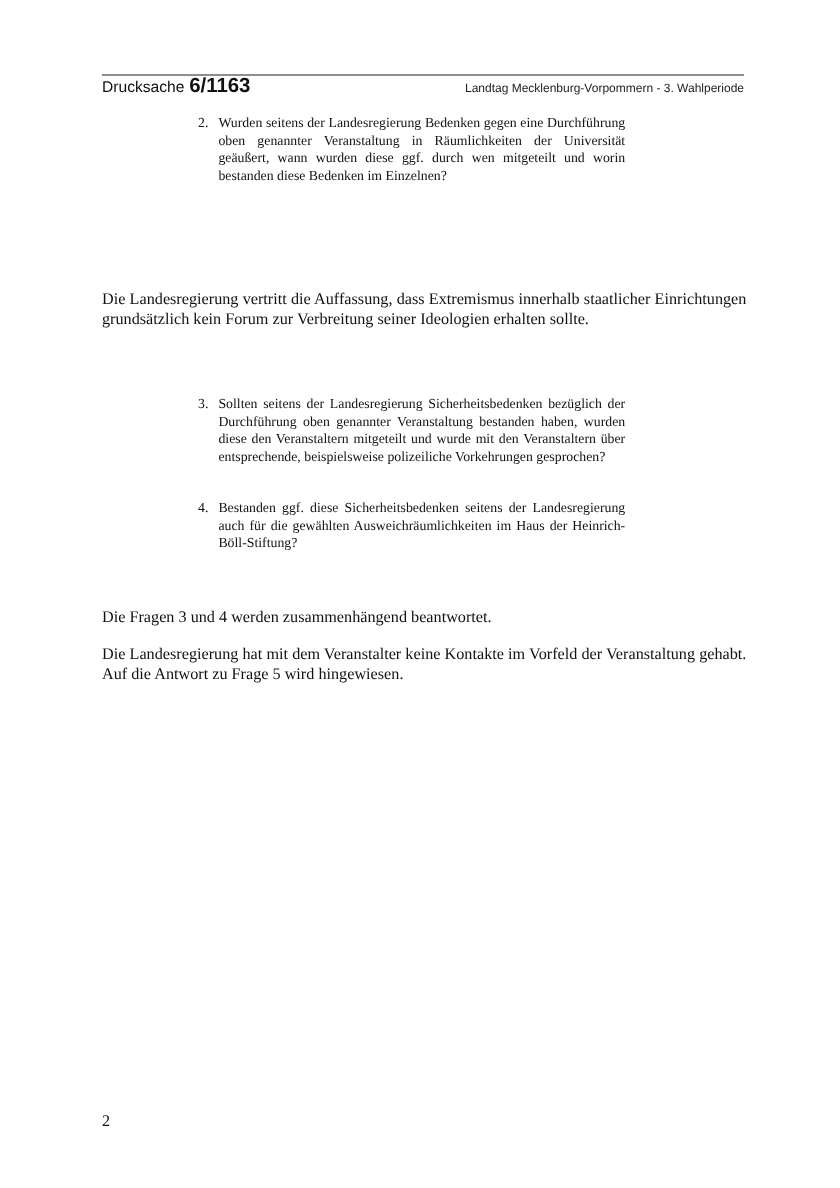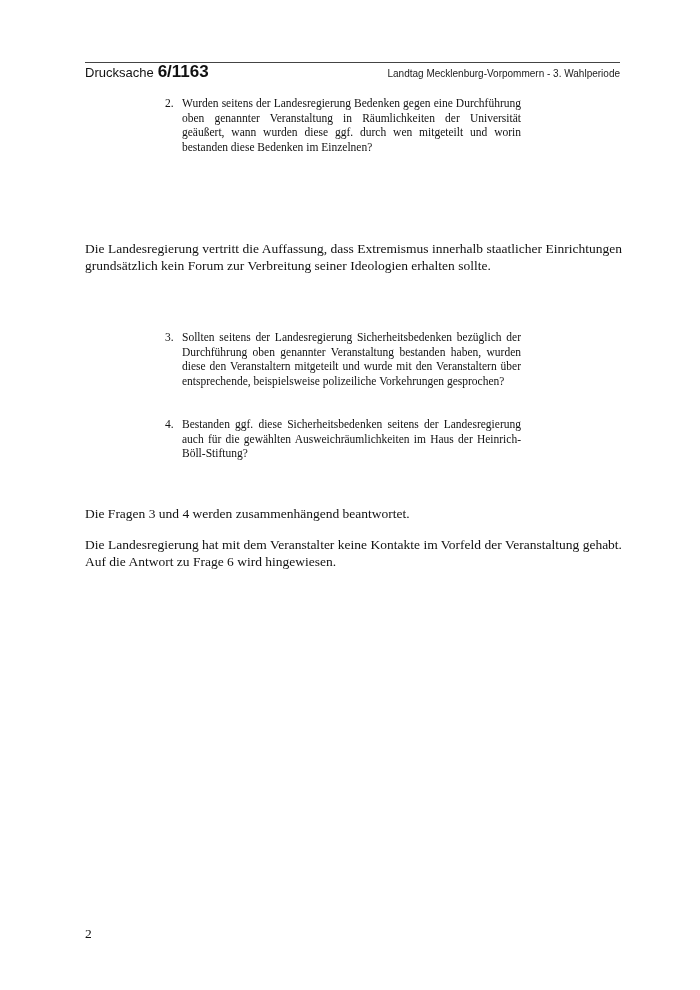--- a/index.html
+++ b/index.html
@@ -116,17 +116,17 @@
     <span class="q-num">3.</span>
     <span class="q-text">Sollten seitens der Landesregierung Sicherheitsbedenken bezüglich der Durchführung oben genannter Veranstaltung bestanden haben, wurden diese den Veranstaltern mitgeteilt und wurde mit den Veranstaltern über entsprechende, beispielsweise polizeiliche Vorkehrungen gesprochen?</span>
   </div>
 
   <div class="question-item q4">
     <span class="q-num">4.</span>
     <span class="q-text">Bestanden ggf. diese Sicherheitsbedenken seitens der Landesregierung auch für die gewählten Ausweichräumlichkeiten im Haus der Heinrich-Böll-Stiftung?</span>
   </div>
 
   <div class="body-paragraph a2p1">Die Fragen 3 und 4 werden zusammenhängend beantwortet.</div>
-  <div class="body-paragraph a2p2">Die Landesregierung hat mit dem Veranstalter keine Kontakte im Vorfeld der Veranstaltung gehabt. Auf die Antwort zu Frage 6 wird hingewiesen.</div>
+  <div class="body-paragraph a2p2">Die Landesregierung hat mit dem Veranstalter keine Kontakte im Vorfeld der Veranstaltung gehabt. Auf die Antwort zu Frage 5 wird hingewiesen.</div>
 
   <div class="page-number">2</div>
 
 </div>
 
 </body></html>

